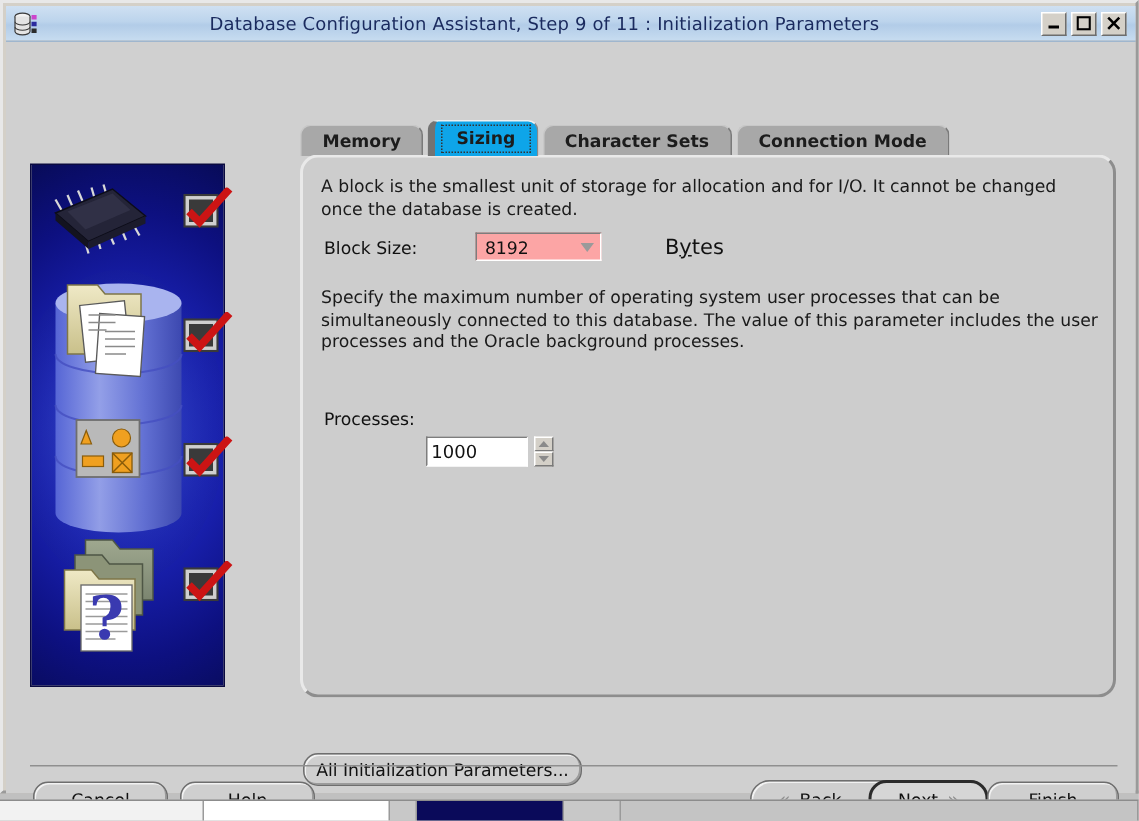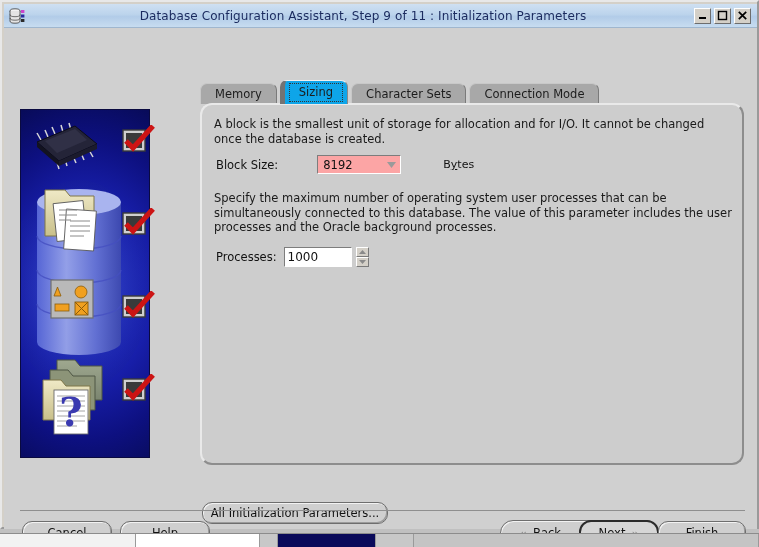--- a/index.html
+++ b/index.html
@@ -52,21 +52,21 @@
       radial-gradient(ellipse 120% 60% at 50% 52%, #2b3fd8 0%, #1a22b4 38%, #0d1080 72%, #070a52 100%);
     border:1px solid #0a0a40;box-sizing:border-box;overflow:hidden;
   }
   #checks{
     position:absolute;left:118px;top:81px;width:44px;height:349px;
   }
   .check{position:absolute;width:34px;height:30px;}
   
   #tabstrip{
     position:absolute;left:196px;top:54px;width:544px;height:22px;
-    display:flex;align-items:flex-end;
+    display:flex;align-items:flex-end;font-weight:bold;
   }
   .tab{
     height:21px;line-height:20px;padding:0 14px;
     background:#a8a8a8;color:#1c1c1c;font-size:11.5px;
     border-top-left-radius:7px;border-top-right-radius:7px;
     border-top:1px solid #c8c8c8;border-left:1px solid #c8c8c8;
     border-right:1px solid #7a7a7a;
     margin-right:3px;box-sizing:border-box;cursor:default;
     text-align:center;white-space:nowrap;
   }
@@ -103,22 +103,22 @@
     border-top:1px solid #7d7d7d;border-left:1px solid #7d7d7d;
     border-right:1px solid #ffffff;border-bottom:1px solid #ffffff;
     display:flex;align-items:center;box-sizing:border-box;cursor:default;
     position:relative;
   }
   .combo .cval{flex:1 1 auto;padding-left:5px;font-size:11.5px;color:#111;}
   .combo .carrow{
     width:16px;height:17px;display:flex;align-items:center;justify-content:center;
     margin-right:1px;
   }
-  .unit{margin-left:10px;font-size:11px;color:#111;}
-  .spinwrap{display:flex;align-items:flex-start;}
+  .unit{margin-left:10px;font-size:14px;color:#111;}
+  .spinwrap{display:flex;align-items:flex-start;margin-top:44px;}
   .textfield{
     width:68px;height:20px;background:#ffffff;
     border-top:1px solid #7d7d7d;border-left:1px solid #7d7d7d;
     border-right:1px solid #ffffff;border-bottom:1px solid #ffffff;
     font-family:"DejaVu Sans","Liberation Sans",sans-serif;font-size:12px;color:#111;
     padding:0 3px;box-sizing:border-box;outline:none;
   }
   .spinbtns{display:flex;flex-direction:column;margin-left:4px;}
   .spinbtn{
     width:13px;height:10px;background:#d4d0c8;

